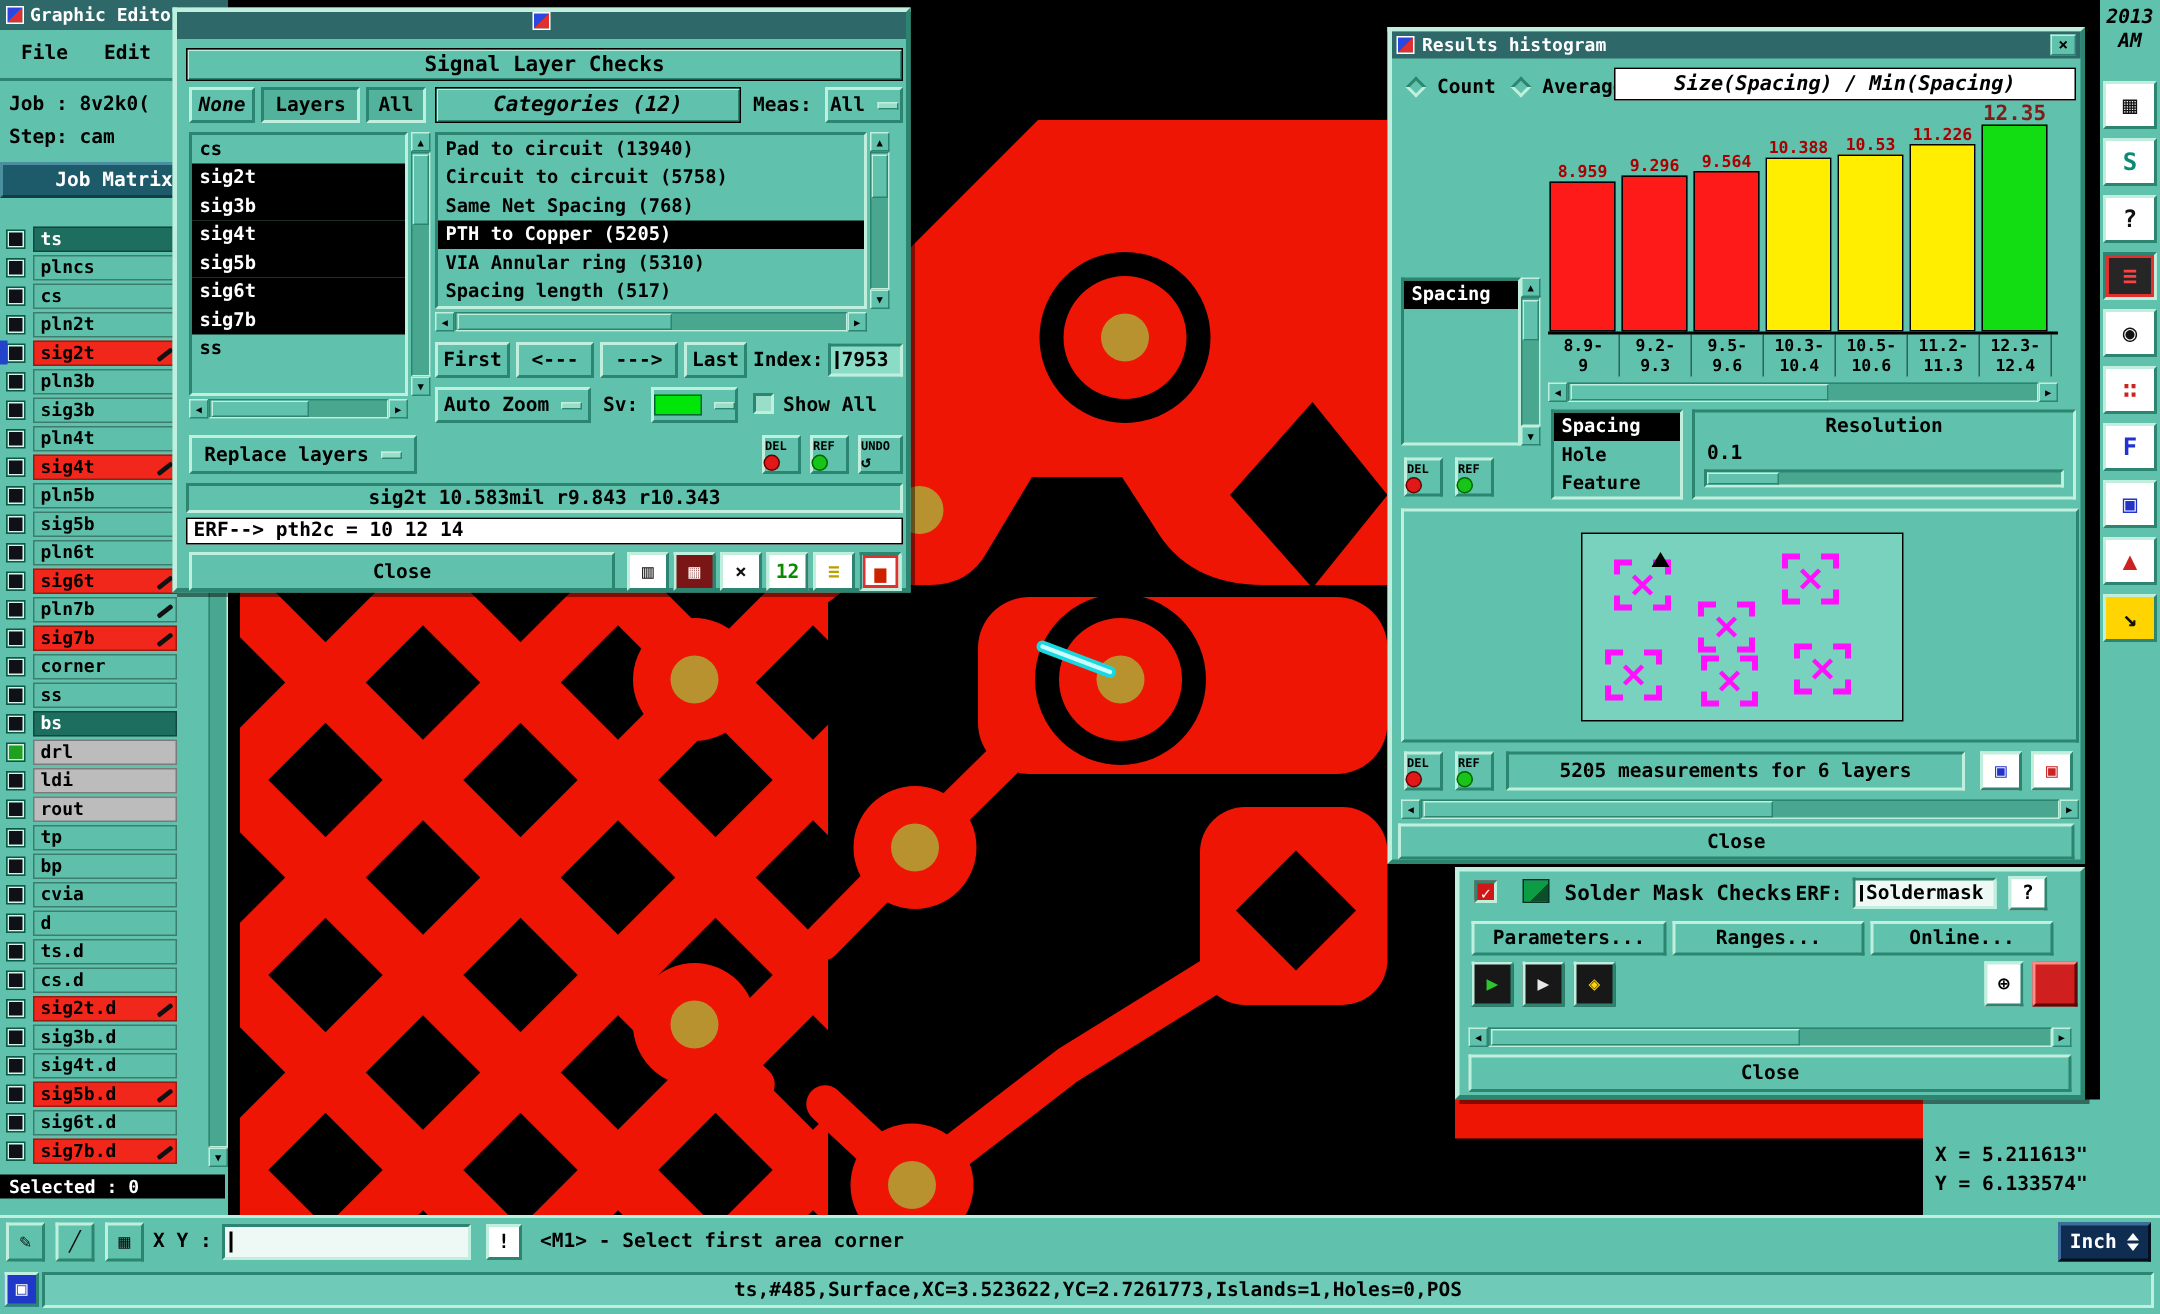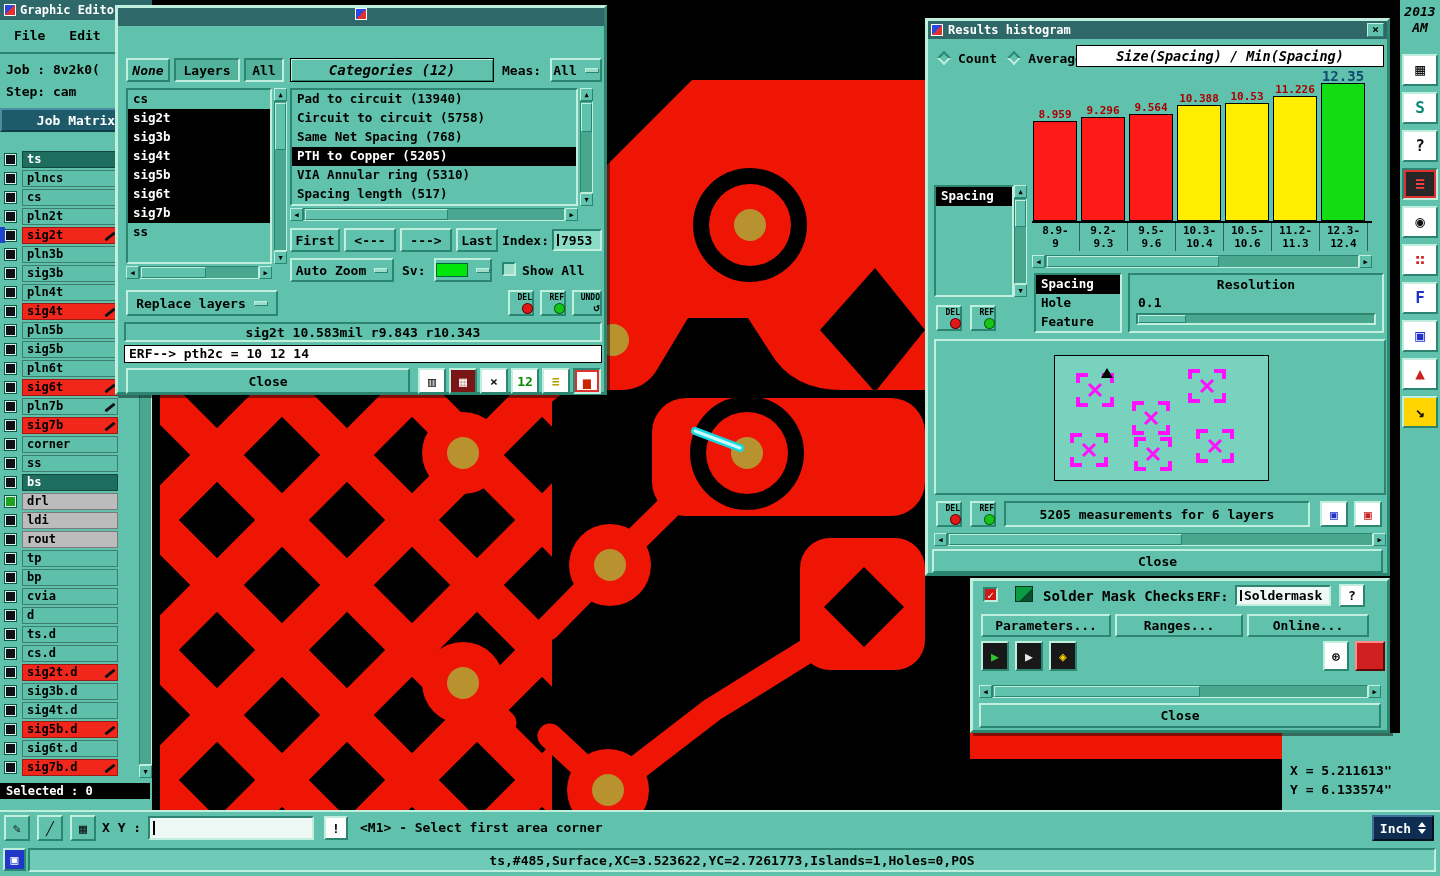--- a/index.html
+++ b/index.html
@@ -24,21 +24,21 @@
        font-size:14px;box-shadow:inset 1px 1px 0 var(--hi), inset -1px -1px 0 var(--lo);white-space:nowrap;}
   .list-item{height:19px;line-height:18px;padding-left:5px;font-size:12.5px;white-space:nowrap;overflow:hidden;}
   .list-item.sel{background:#000;color:#fff;}
   .field{position:absolute;background:#8adcc6;border:2px solid;border-color:var(--lo) var(--hi) var(--hi) var(--lo);
          display:flex;align-items:center;padding-left:3px;font-size:13px;overflow:hidden;}
   .field.white{background:#eef8f4;}
   .caret{width:2px;height:70%;background:#000;margin-right:2px;flex:none;}
   .cb{position:absolute;width:14px;height:14px;background:#9adec9;border:2px solid;border-color:var(--lo) var(--hi) var(--hi) var(--lo);}
   .optbar{width:14px;height:5px;background:#9adec9;border:1px solid;border-color:var(--hi) var(--lo) var(--lo) var(--hi);margin-left:8px;flex:none;}
   .mini-btn{position:absolute;width:26px;height:26px;background:var(--teal);border:2px solid;border-color:var(--hi) var(--lo) var(--lo) var(--hi);
-            display:flex;flex-direction:column;align-items:flex-end;justify-content:center;}
+            display:flex;flex-direction:column;align-items:flex-start;justify-content:center;}
   .mini-label{font-size:8px;line-height:8px;}
   .dot{width:9px;height:9px;border-radius:50%;margin-top:2px;}
   .dot.red{background:#e01818;box-shadow:0 0 0 1px #600;}
   .dot.green{background:#18c418;box-shadow:0 0 0 1px #060;}
   .icon-btn{width:28px;height:26px;display:flex;align-items:center;justify-content:center;background:#fff;
             border:2px solid;border-color:var(--hi) var(--lo) var(--lo) var(--hi);font-size:13px;flex:none;}
   .icon-btn.active{border-color:var(--lo) var(--hi) var(--hi) var(--lo);box-shadow:inset 0 0 0 2px #e03030;}
   .glyph{font-weight:bold;line-height:1;}
   
   .hscroll,.vscroll{position:absolute;display:flex;background:#4aa democracy;}
@@ -359,20 +359,21 @@
     </div>
   <div id="selected-bar">Selected : 0</div>
 </div>
 
 <div id="rv" class="dialog">
   <div class="titlebar">
     <span class="win-icon"></span>
     <span>Results viewer</span>
     <span class="tb-close">×</span>
   </div>
+  <div class="hdr" style="left:6px;top:24px;width:478px;height:22px">Signal Layer Checks</div>
 
   <div class="btn italic" style="left:8px;top:50px;width:44px;height:24px">None</div>
   <div class="btn pressed" style="left:56px;top:50px;width:66px;height:24px">Layers</div>
   <div class="btn pressed" style="left:126px;top:50px;width:40px;height:24px">All</div>
   <div class="hdr italic" style="left:172px;top:50px;width:204px;height:24px">Categories (12)</div>
   <span class="lbl" style="left:384px;top:55px">Meas:</span>
   <div class="btn" style="left:432px;top:50px;width:52px;height:24px">
     <span>All</span>
     <span class="optbar"></span>
   </div>
@@ -540,21 +541,21 @@
       </div>
       <div class="bar-cell">
         <div class="bar-val" style="color: rgb(170, 0, 0);">10.53</div>
         <div class="bar" style="height: 118px; background: rgb(255, 238, 0);"></div>
       </div>
       <div class="bar-cell">
         <div class="bar-val" style="color: rgb(170, 0, 0);">11.226</div>
         <div class="bar" style="height: 125px; background: rgb(255, 238, 0);"></div>
       </div>
       <div class="bar-cell">
-        <div class="bar-val big" style="color: #0c4a6e;">12.35</div>
+        <div class="bar-val big" style="color: #7f1d1d;">12.35</div>
         <div class="bar" style="height: 138px; background: rgb(18, 221, 18);"></div>
       </div>
     </div>
   <div id="hist-ticks">
       <div class="tick">
         <div>8.9-</div>
         <div>9</div>
       </div>
       <div class="tick">
         <div>9.2-</div>

